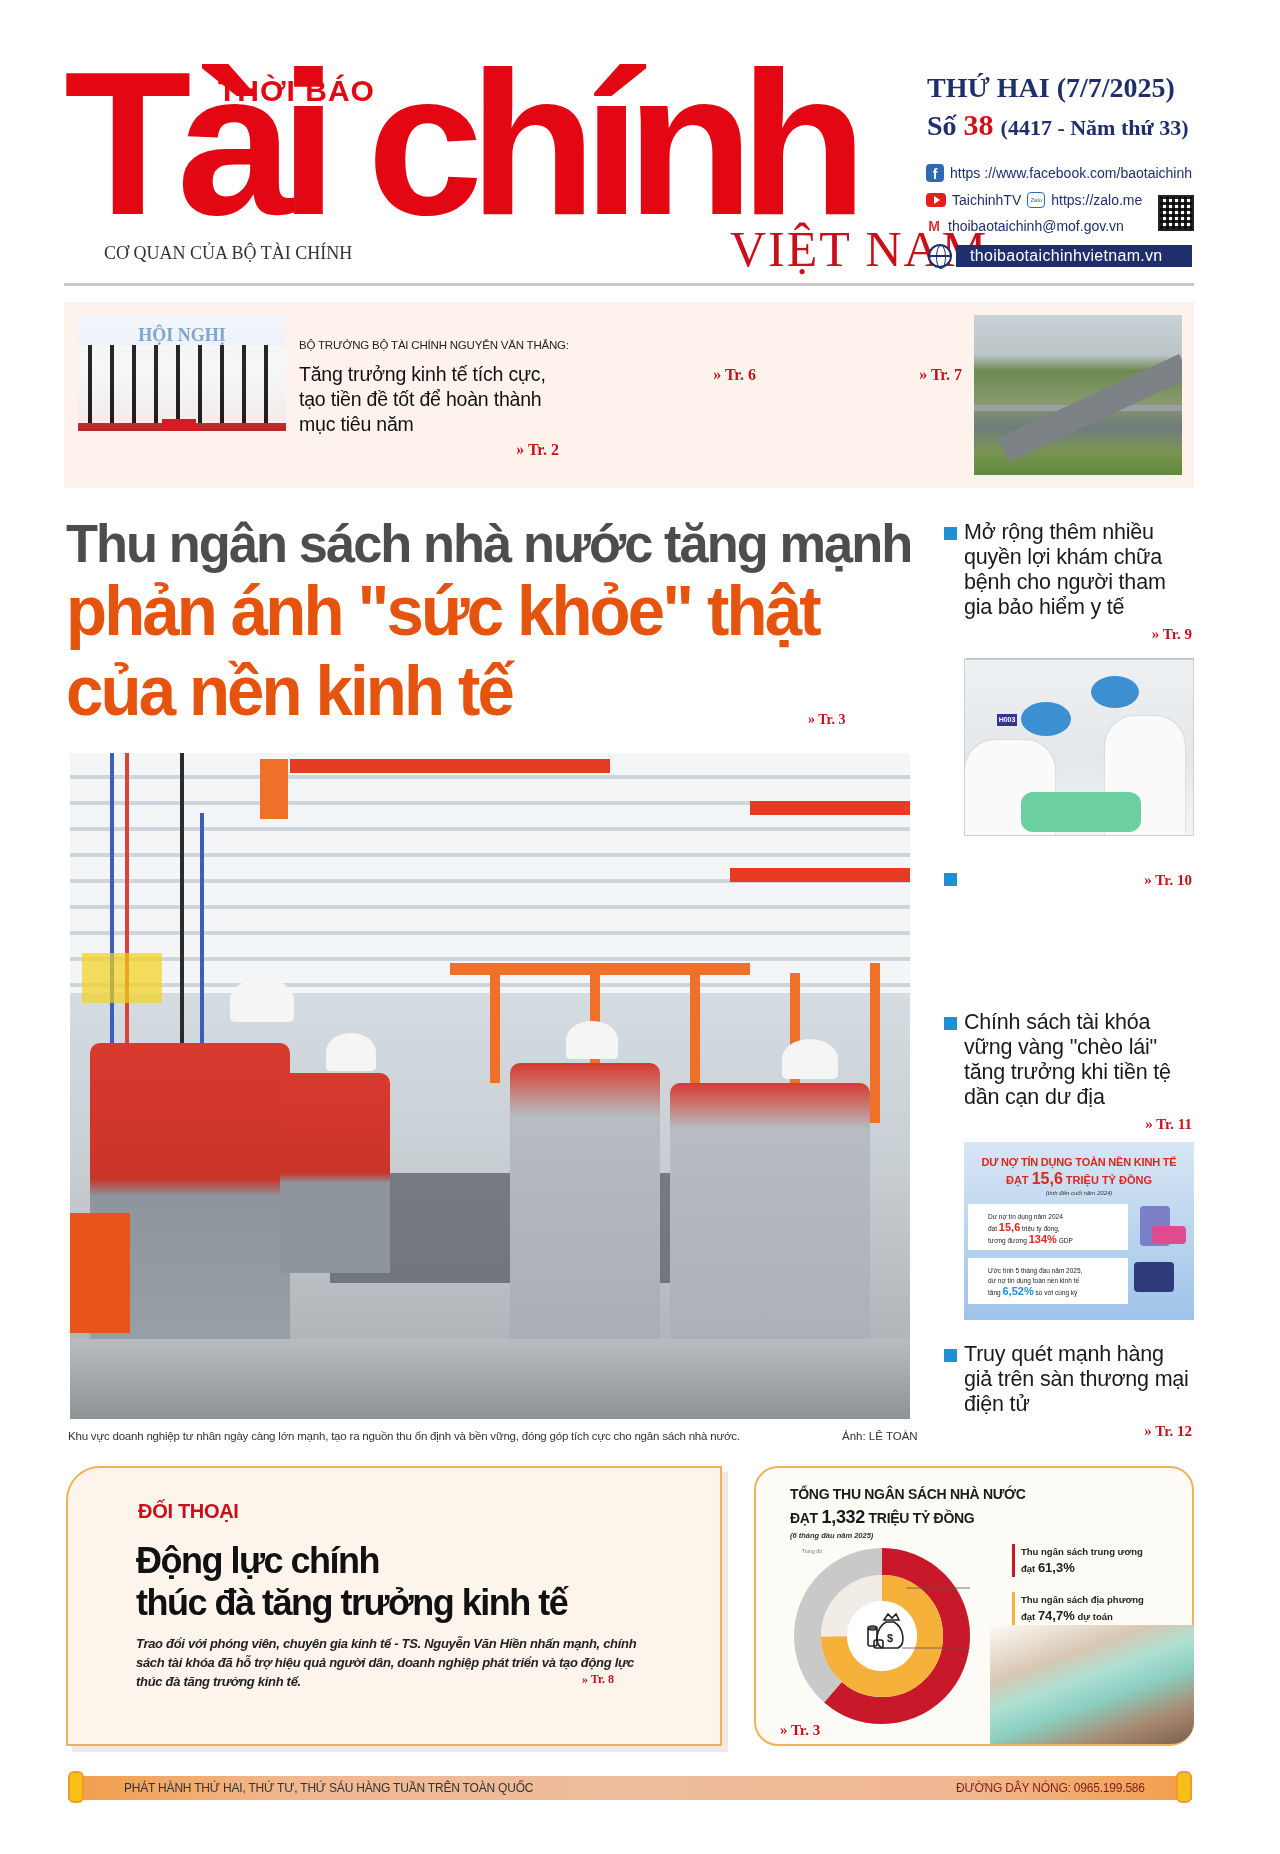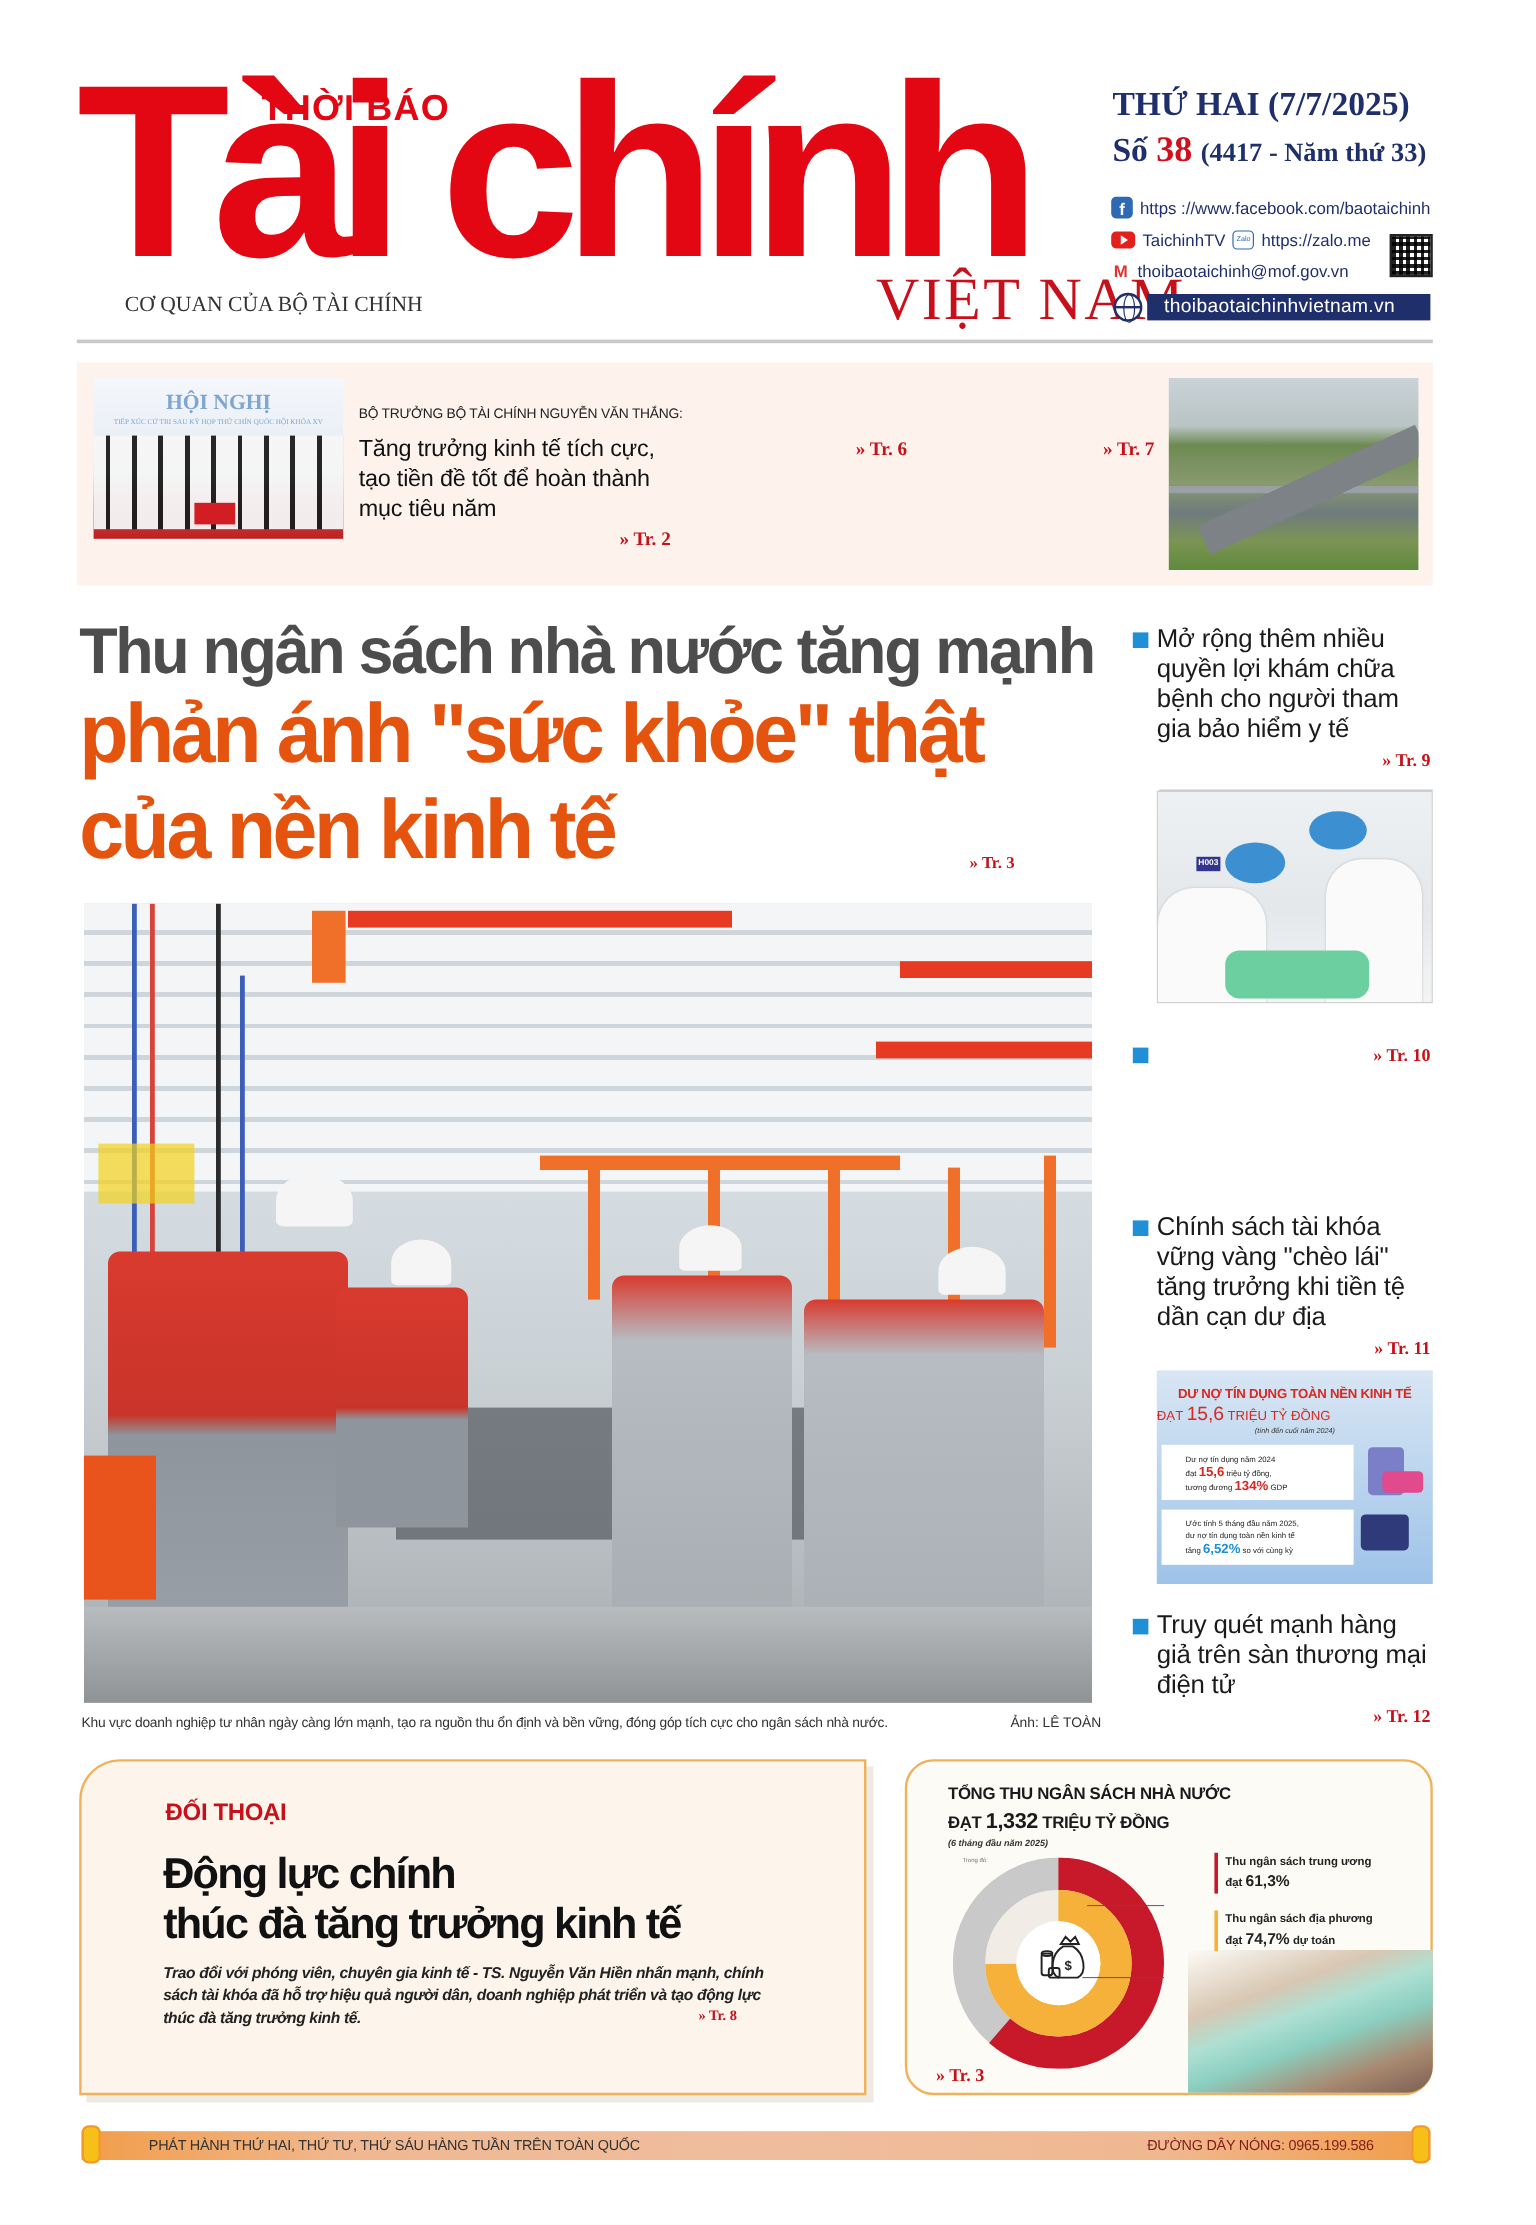--- a/index.html
+++ b/index.html
@@ -29,21 +29,21 @@
   .web-bar { left: 928px; top: 245px; width: 264px; height: 22px; display: flex; align-items: center; }
   .globe { width: 24px; height: 24px; border: 2px solid #1f2f6b; border-radius: 50%; position: relative; background: #fff; margin-right: 4px; flex-shrink: 0; }
   .globe::before { content: ""; position: absolute; left: 6px; top: -1px; width: 8px; height: 22px; border: 1.5px solid #1f2f6b; border-radius: 50%; }
   .globe::after { content: ""; position: absolute; left: 0; top: 9px; width: 20px; height: 1.5px; background: #1f2f6b; }
   .web-text { background: #1f2f6b; color: #fff; font-size: 16px; height: 22px; line-height: 22px; padding-left: 14px; flex: 1; letter-spacing: 0.3px; }
 
   .rule-top { left: 64px; top: 283px; width: 1130px; height: 3px; background: #c8c8c8; }
 
   
   .teaser-band { left: 64px; top: 302px; width: 1130px; height: 186px; background: #fdf3ec; }
-  .teaser-img-1 { left: 78px; top: 315px; width: 208px; height: 134px; background: linear-gradient(180deg, #f4f7fb 0%, #e8eef6 45%, #d9e3ee 58%, #c44 80%, #b22 100%); overflow: hidden; }
+  .teaser-img-1 { left: 78px; top: 315px; width: 208px; height: 116px; background: linear-gradient(180deg, #f4f7fb 0%, #e8eef6 45%, #d9e3ee 58%, #c44 80%, #b22 100%); overflow: hidden; }
   .teaser-img-1 .hn { position: absolute; left: 0; width: 100%; top: 10px; text-align: center; font-family: "Liberation Serif", serif; font-weight: bold; color: #7ea6cf; font-size: 18px; }
   .teaser-img-1 .hn2 { position: absolute; left: 0; width: 100%; top: 34px; text-align: center; font-family: "Liberation Serif", serif; font-size: 6px; color: #7ea6cf; line-height: 1.3; }
   .teaser-img-1 .people { position: absolute; left: 0; bottom: 8px; width: 100%; height: 78px; background:
       repeating-linear-gradient(90deg, #f6f6f6 0 10px, #1c1c1c 10px 14px, #f6f6f6 14px 22px); opacity: 0.95; }
   .teaser-img-1 .sign { position: absolute; left: 84px; top: 104px; width: 34px; height: 18px; background: #d21d24; }
   .teaser-kicker { left: 299px; top: 339px; font-size: 11.5px; color: #222; white-space: nowrap; letter-spacing: -0.2px; }
   .teaser-title { font-size: 19.5px; line-height: 25px; color: #111; letter-spacing: -0.2px; }
   .teaser-ref { font-family: "Liberation Serif", serif; font-weight: bold; font-size: 16px; color: #c8101a; text-align: right; }
   .teaser-img-2 { left: 974px; top: 315px; width: 208px; height: 160px; background: linear-gradient(180deg, #c9d3d8 0%, #b9c4c4 25%, #6d8a52 35%, #889a6e 55%, #6f7b7e 70%, #7b9454 85%, #5f8a3c 100%); overflow: hidden; }
   .teaser-img-2 .road { position: absolute; left: 20px; top: 80px; width: 200px; height: 26px; background: #7c8285; transform: rotate(-25deg); }
@@ -76,21 +76,21 @@
   .side-sep { left: 966px; width: 228px; height: 1px; background: #bdbdbd; }
 
   .side-photo { left: 964px; top: 659px; width: 230px; height: 177px; border: 1px solid #d0d0d0; background: linear-gradient(180deg, #eef1f3 0%, #e4e8eb 55%, #f3f4f4 100%); overflow: hidden; }
   .sp-cap { position: absolute; border-radius: 50%; background: #3c90d2; }
   .sp-gown { position: absolute; background: #fafafa; border-radius: 30px 30px 0 0; box-shadow: 0 0 2px #bbb; }
   .sp-patient { position: absolute; background: #6ccf9f; border-radius: 12px; }
   .sp-tag { position: absolute; left: 32px; top: 54px; width: 20px; height: 12px; background: #33358c; color: #fff; font-size: 7px; text-align: center; line-height: 12px; font-weight: bold; }
 
   .info-card { left: 964px; top: 1142px; width: 230px; height: 178px; background: linear-gradient(180deg, #d8e6f4 0%, #9ec3e8 100%); overflow: hidden; }
   .ic-title1 { position: absolute; left: 0; width: 100%; top: 14px; text-align: center; font-weight: bold; color: #d9281f; font-size: 11px; letter-spacing: -0.2px; }
-  .ic-title2 { position: absolute; left: 0; width: 100%; top: 28px; text-align: left; font-weight: normal; color: #d9281f; font-size: 11px; }
+  .ic-title2 { position: absolute; left: 0; width: 100%; top: 28px; text-align: center; font-weight: bold; color: #d9281f; font-size: 11px; }
   .ic-title2 .big { font-size: 16px; }
   .ic-sub { position: absolute; left: 0; width: 100%; top: 48px; text-align: center; font-style: italic; font-size: 6px; color: #333; }
   .ic-box { position: absolute; left: 4px; width: 160px; background: #ffffff; font-size: 6.5px; line-height: 10px; color: #222; padding: 8px 8px 8px 20px; }
   .ic-box .hl { color: #d9281f; font-weight: bold; font-size: 11px; }
   .ic-box .hl2 { color: #1f8fd6; font-weight: bold; font-size: 11px; }
   .ic-art { position: absolute; border-radius: 4px; }
 
   
   .dlg { left: 66px; top: 1466px; width: 656px; height: 280px; background: #fdf4ec; border: 2px solid #efb25a; border-radius: 34px 0 0 0; box-shadow: 6px 6px 0 #eeeae4; }
   .dlg-kicker { left: 138px; top: 1500px; font-weight: bold; font-size: 20px; color: #c8101a; letter-spacing: -0.3px; }

